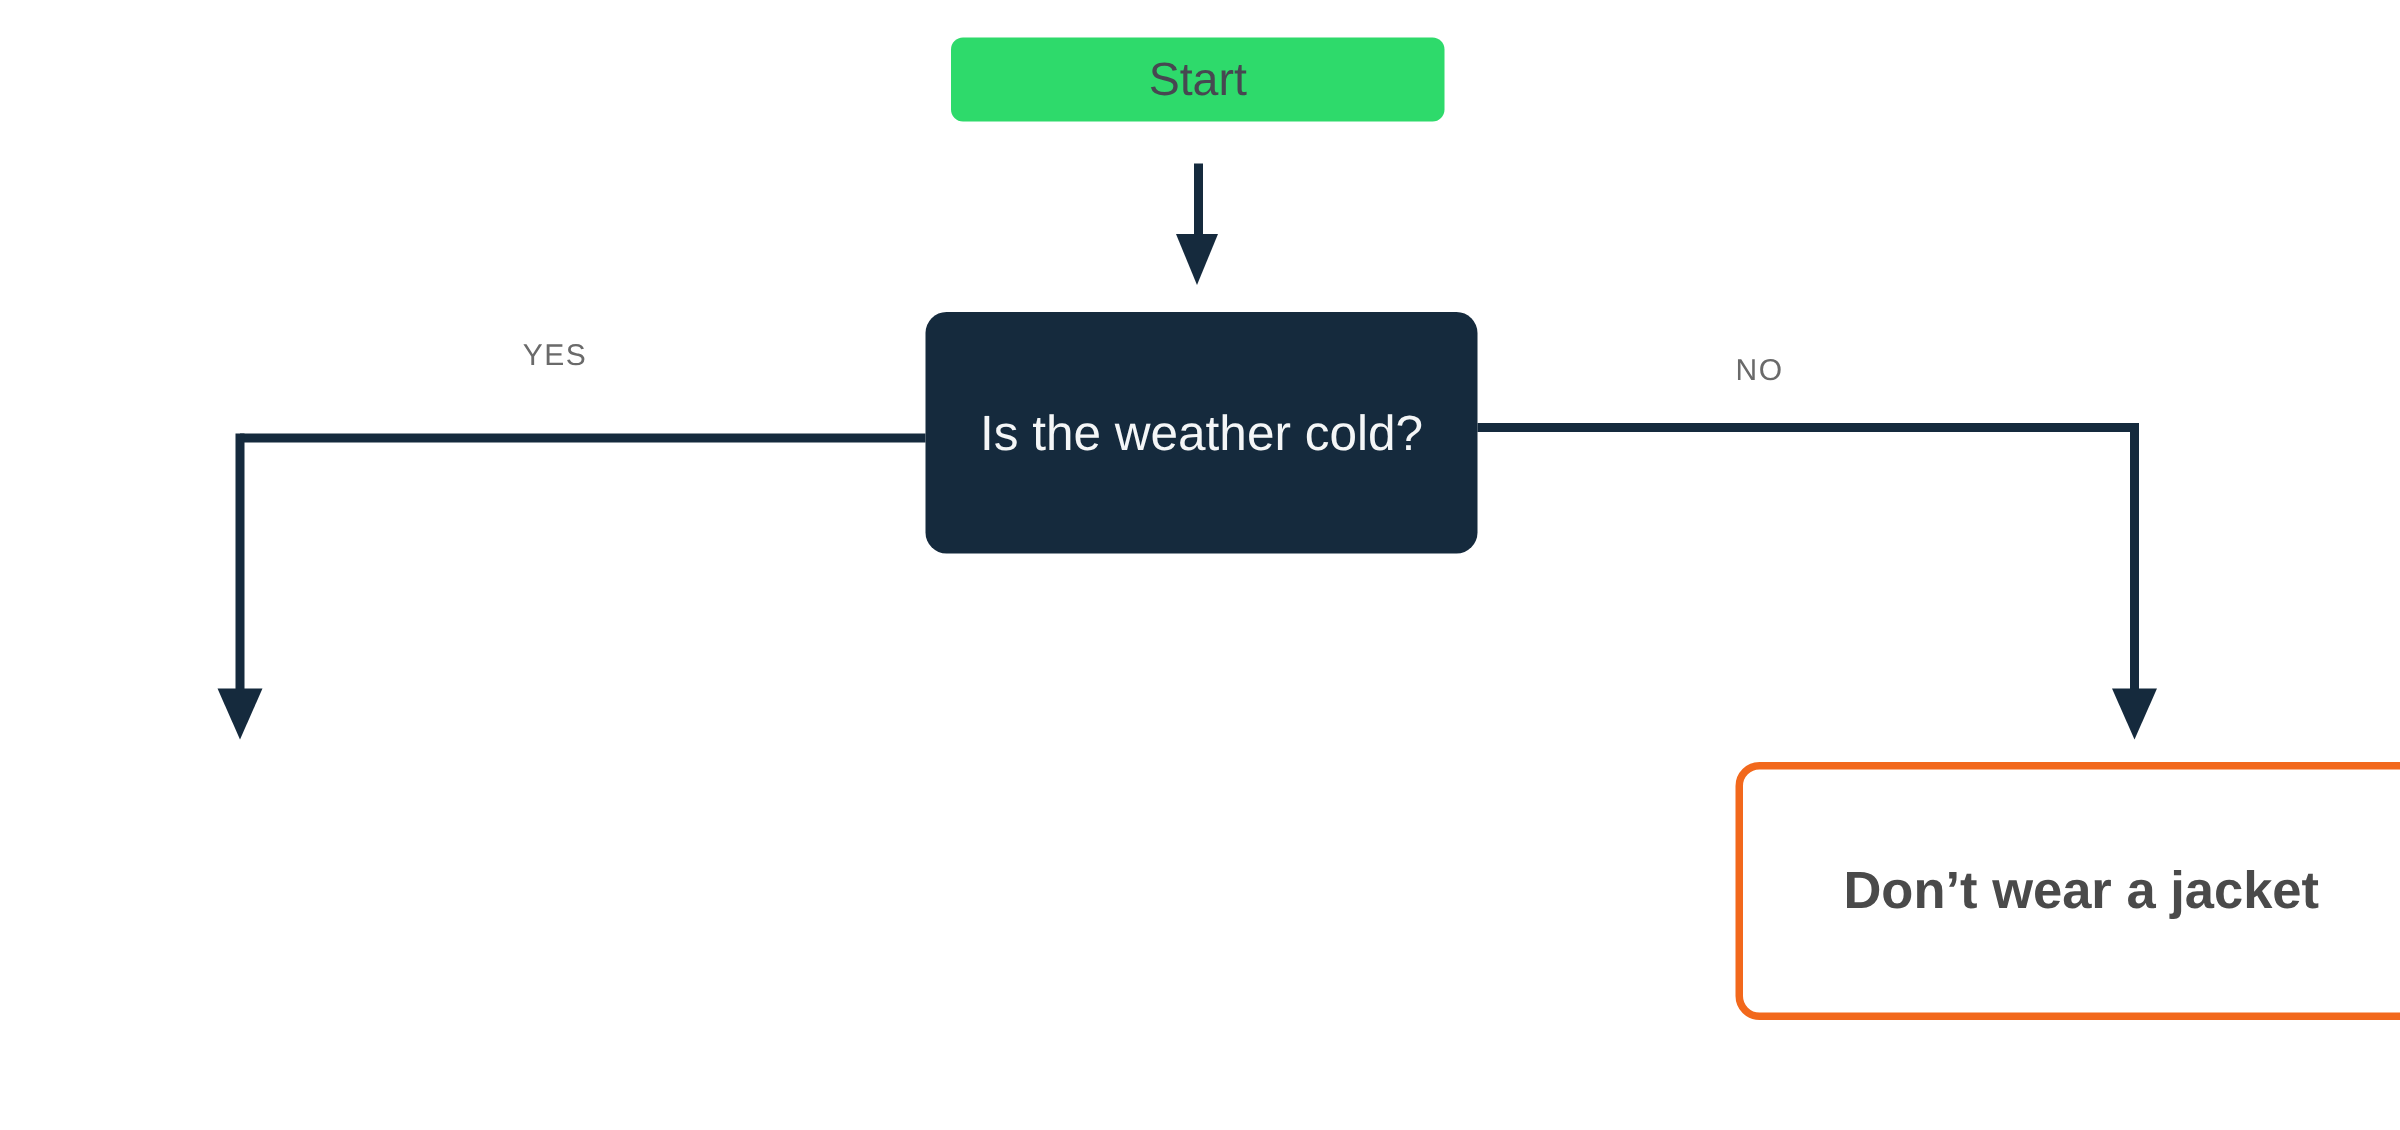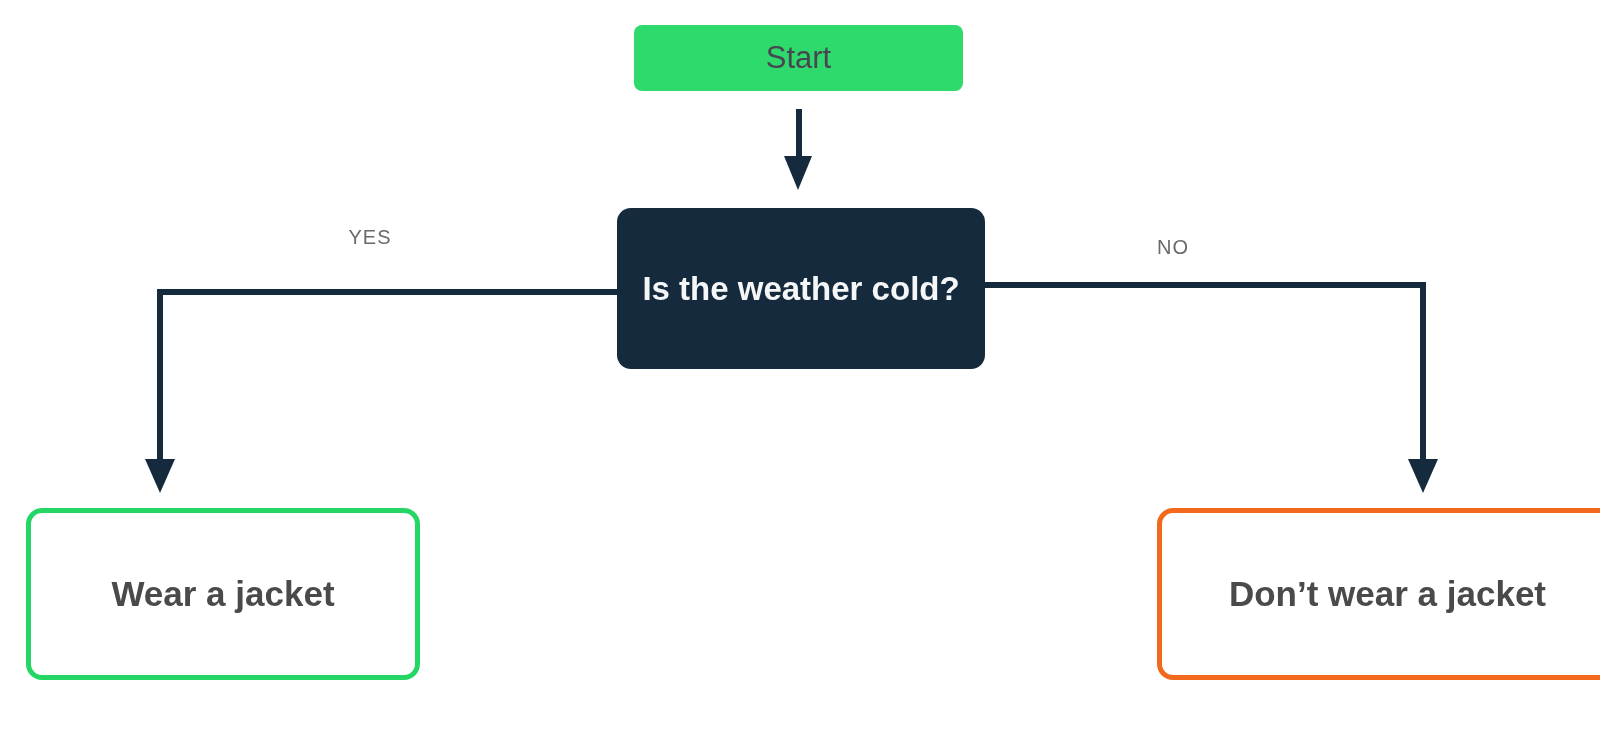--- a/index.html
+++ b/index.html
@@ -18,35 +18,35 @@
   .node {
     position: absolute;
     display: flex;
     align-items: center;
     justify-content: center;
     box-sizing: border-box;
     text-align: center;
   }
   .node-start {
     left: 634px; top: 25px;
-    width: 329px; height: 66px;
+    width: 329px; height: 56px;
     background: var(--green, #2eda6b);
     border-radius: 8px;
     color: var(--start-text, #474751);
     font-size: 31px;
     font-weight: 500;
   }
   .node-decision {
     left: 617px; top: 208px;
     width: 368px; height: 161px;
     background: var(--navy, #152a3d);
     border-radius: 14px;
     color: var(--decision-text, #f4f6f7);
     font-size: 33px;
-    font-weight: 700;
+    font-weight: 400;
   }
   .node-outcome {
     top: 508px;
     width: 394px; height: 172px;
     background: #ffffff;
     border-radius: 16px;
     color: var(--result-text, #4a4a4a);
     font-size: 35px;
     font-weight: 700;
   }
@@ -117,21 +117,18 @@
     <div class="arrowhead-down head-yes"></div>
   </div>
 
   <div>
     <div class="edge-label label-no">NO</div>
     <div class="edge-line hline-no"></div>
     <div class="edge-line vline-no"></div>
     <div class="arrowhead-down head-no"></div>
   </div>
 
-  <div class="node node-outcome node-outcome-yes">
-    <span>Wear a jacket</span>
-  </div>
 
   <div class="node node-outcome node-outcome-no">
     <span>Don’t wear a jacket</span>
   </div>
 
 </div>
 
 </body></html>

